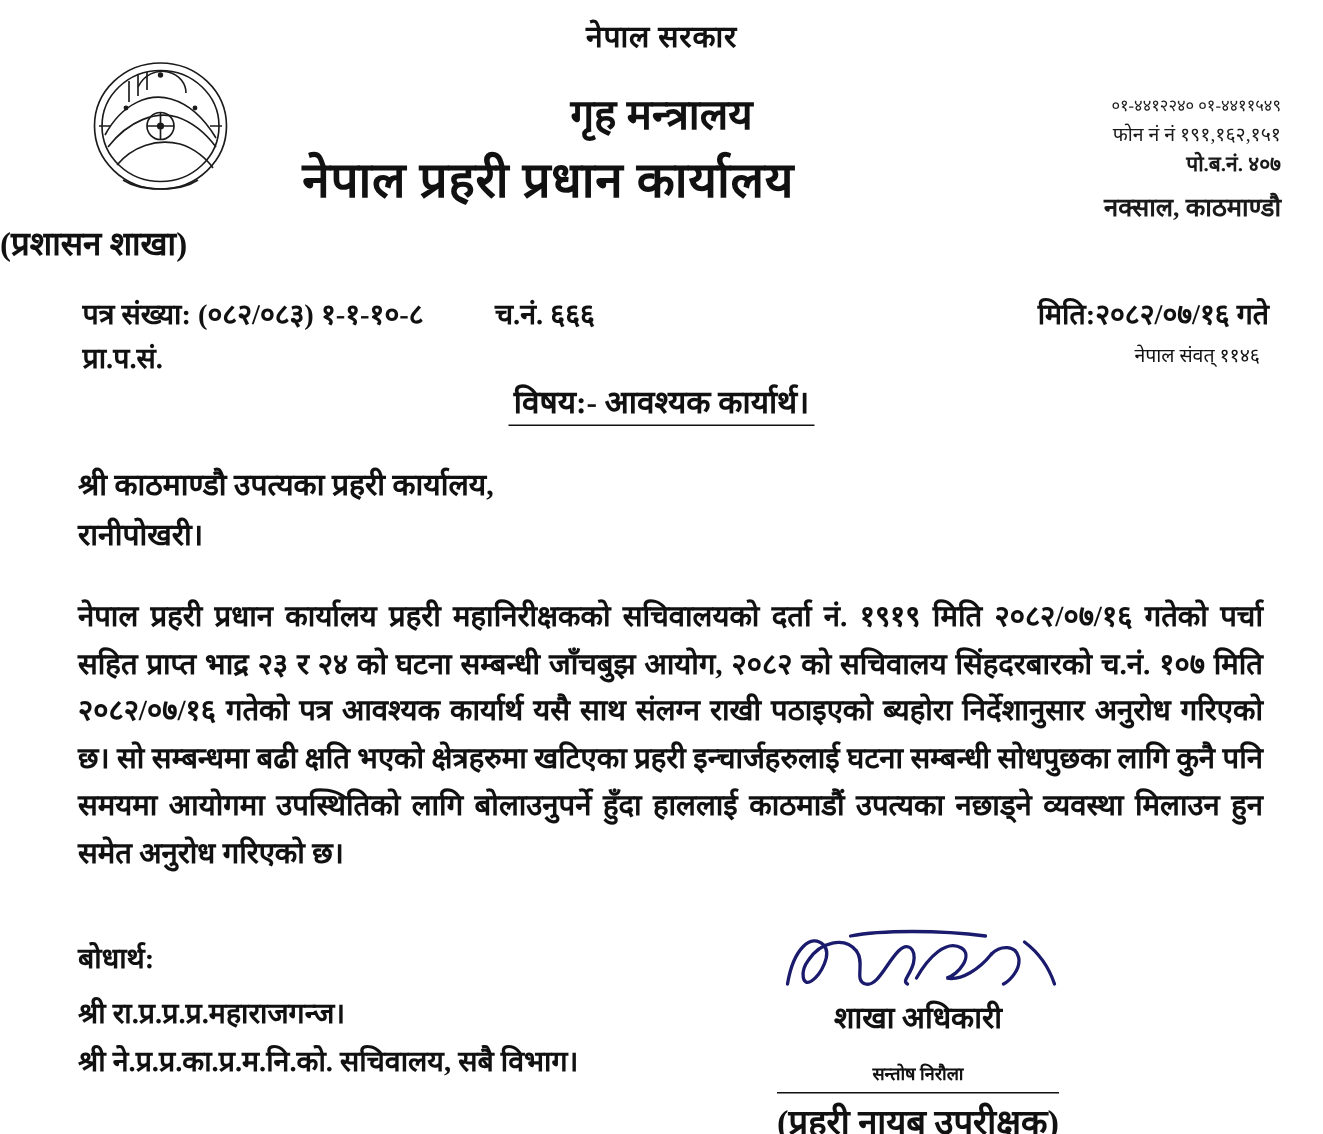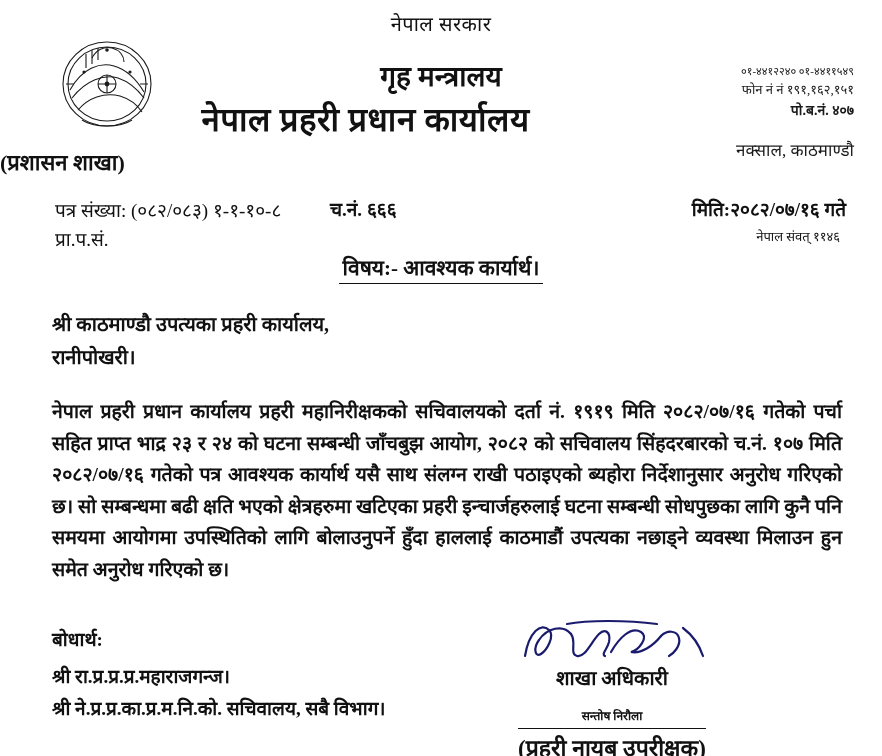--- a/index.html
+++ b/index.html
@@ -39,21 +39,21 @@
   }
   .emblem svg { display: block; }
 
   .gov-line {
     position: absolute;
     top: 4px;
     left: 0;
     width: 882px;
     text-align: center;
     font-size: 20px;
-    font-weight: normal;
+    font-weight: bold;
     letter-spacing: .5px;
   }
   .ministry {
     position: absolute;
     top: 50px;
     left: 0;
     width: 882px;
     text-align: center;
     font-size: 28px;
     font-weight: bold;
@@ -97,32 +97,32 @@
     font-size: 13px;
     margin-top: 1px;
   }
   .contact .pobox {
     font-size: 14px;
     font-weight: bold;
     margin-top: 1px;
   }
   .contact .addr {
     font-size: 17px;
-    font-weight: normal;
-    margin-top: 18px;
+    font-weight: bold;
+    margin-top: 6px;
     white-space: nowrap;
   }
 
   
   .ref-left {
     position: absolute;
     left: 55px;
     top: 196px;
     font-size: 19px;
-    font-weight: normal;
+    font-weight: bold;
     line-height: 1.55;
   }
   .ref-mid {
     position: absolute;
     left: 330px;
     top: 196px;
     font-size: 19px;
     font-weight: bold;
   }
   .ref-right {

